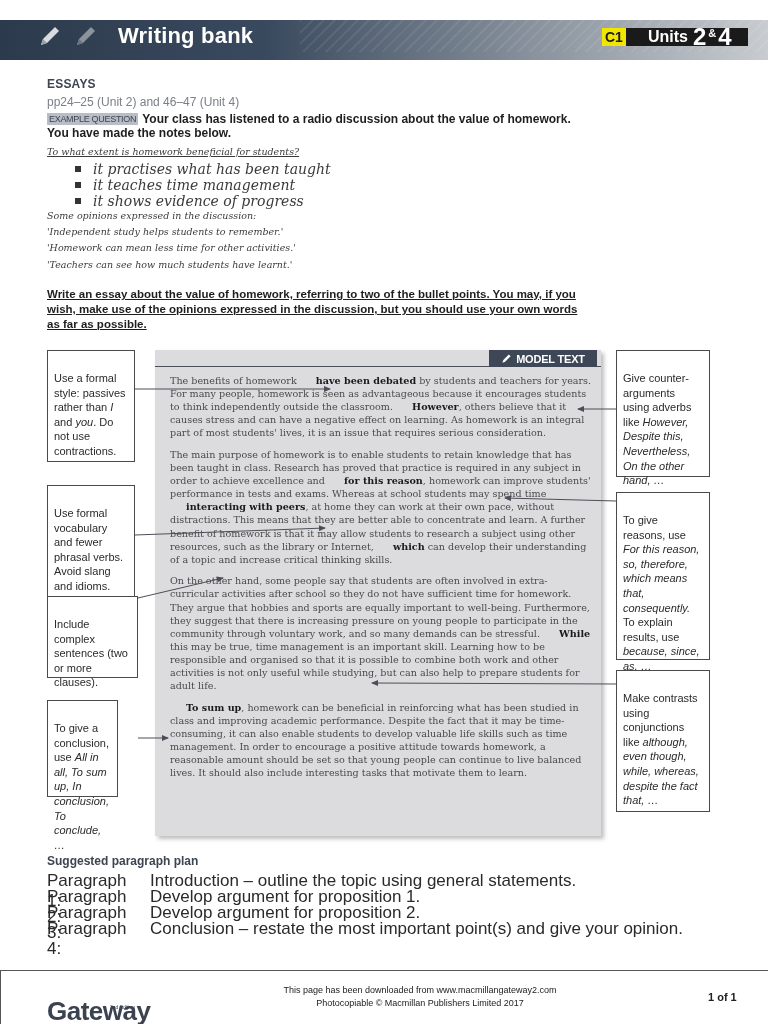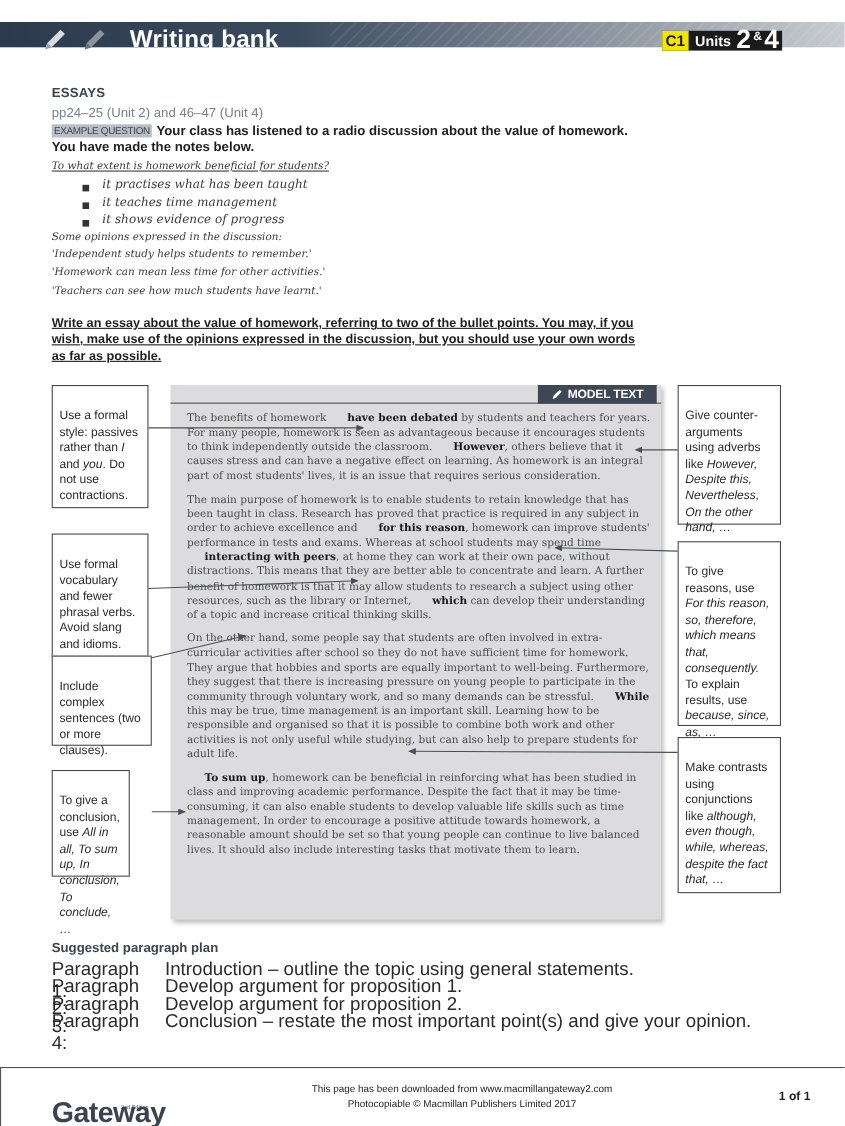--- a/index.html
+++ b/index.html
@@ -1,38 +1,38 @@
 <!DOCTYPE html>
 <html><head>
 <meta charset="utf-8">
 <style>
   * { box-sizing: border-box; margin: 0; padding: 0; }
   body { width: 768px; height: 1024px; background: #ffffff; position: relative; overflow: hidden; font-family: "Liberation Sans", sans-serif; color: #1e1e1e; }
 
   
-  .banner { position: absolute; left: 0; top: 20px; width: 768px; height: 23px;
+  .banner { position: absolute; left: 0; top: 20px; width: 768px; height: 40px;
     background: linear-gradient(90deg, #2c3a4d 0%, #3a4a5e 35%, #8a939e 70%, #c8ccd0 100%); }
   .banner-stripes { position: absolute; left: 300px; top: 0; width: 468px; height: 32px;
     background: repeating-linear-gradient(135deg, rgba(255,255,255,0.07) 0 2px, rgba(255,255,255,0) 2px 8px); }
   .pencil { position: absolute; top: 4px; width: 24px; height: 24px; }
   .banner-title { position: absolute; left: 118px; top: 3px; font-size: 22px; font-weight: bold; color: #ffffff; letter-spacing: 0.2px; }
-  .level-badge { position: absolute; left: 602px; top: 28px; height: 18px; display: flex; align-items: center; background: #1a1a1a; padding-right: 3px; }
+  .level-badge { position: absolute; left: 602px; top: 28px; height: 18px; display: flex; align-items: center; background: #1a1a1a; padding-right: 16px; }
   .level-c1 { background: #f2e600; color: #1a1a1a; font-weight: bold; font-size: 14px; padding: 0 3px; height: 18px; line-height: 18px; }
-  .level-units { color: #ffffff; font-weight: bold; font-size: 13px; margin-left: 6px; }
+  .level-units { color: #ffffff; font-weight: bold; font-size: 16px; margin-left: 22px; }
   .level-num { color: #ffffff; font-weight: bold; font-size: 24px; margin-left: 5px; line-height: 18px; }
   .level-amp { color: #ffffff; font-weight: bold; font-size: 11px; margin-left: 2px; margin-top: -8px; }
 
   
   .section-title { position: absolute; left: 47px; top: 77px; font-size: 12px; font-weight: bold; color: #3d4550; letter-spacing: 0.2px; text-align: right; }
   .pages-ref { position: absolute; left: 47px; top: 95px; font-size: 12px; color: #7b8088; }
   .question { position: absolute; left: 47px; top: 112px; width: 530px; font-size: 12px; font-weight: bold; line-height: 14px; color: #1e1e1e; }
   .ex-badge { display: inline-block; background: #b9bec6; color: #3d4550; font-size: 9px; font-weight: normal; padding: 0 2px; margin-right: 4px; letter-spacing: -0.3px; line-height: 12px; vertical-align: 1px; }
   .hand { font-family: "DejaVu Serif", serif; font-style: italic; font-size: 9.5px; color: #3a3a3a; position: absolute; left: 47px; }
   .hand.underline { text-decoration: underline; }
-  .bullet-row { position: absolute; left: 47px; display: flex; align-items: flex-end; font-family: "DejaVu Serif", serif; font-style: italic; font-size: 11px; color: #3a3a3a; padding-left: 28px; }
+  .bullet-row { position: absolute; left: 47px; display: flex; align-items: center; font-family: "DejaVu Serif", serif; font-style: italic; font-size: 14px; color: #3a3a3a; padding-left: 28px; }
   .bullet-sq { width: 6px; height: 6px; background: #333; margin-right: 12px; }
   .task { position: absolute; left: 47px; top: 287px; width: 545px; font-size: 11.5px; font-weight: bold; line-height: 15px; color: #1e1e1e; text-decoration: underline; }
 
   
   .model { position: absolute; left: 155px; top: 350px; width: 446px; height: 486px; background: #dcdcde; box-shadow: 3px 3px 4px rgba(0,0,0,0.25); }
   .model-rule { position: absolute; left: 0; top: 16px; width: 446px; height: 1px; background: #4a4f57; }
   .model-tab { position: absolute; right: 4px; top: 0; height: 17px; width: 108px; background: #3d4756; color: #fff; font-size: 11px; font-weight: bold; display: flex; align-items: center; justify-content: center; gap: 4px; letter-spacing: -0.2px; }
   .model-body { position: absolute; left: 15px; top: 24px; width: 424px; font-family: "DejaVu Serif", serif; font-size: 9.6px; line-height: 13.1px; color: #4a4a4a; }
   .model-body p { margin-bottom: 8.5px; }
   .model-body b { color: #1a1a1a; padding-left: 16px; }

